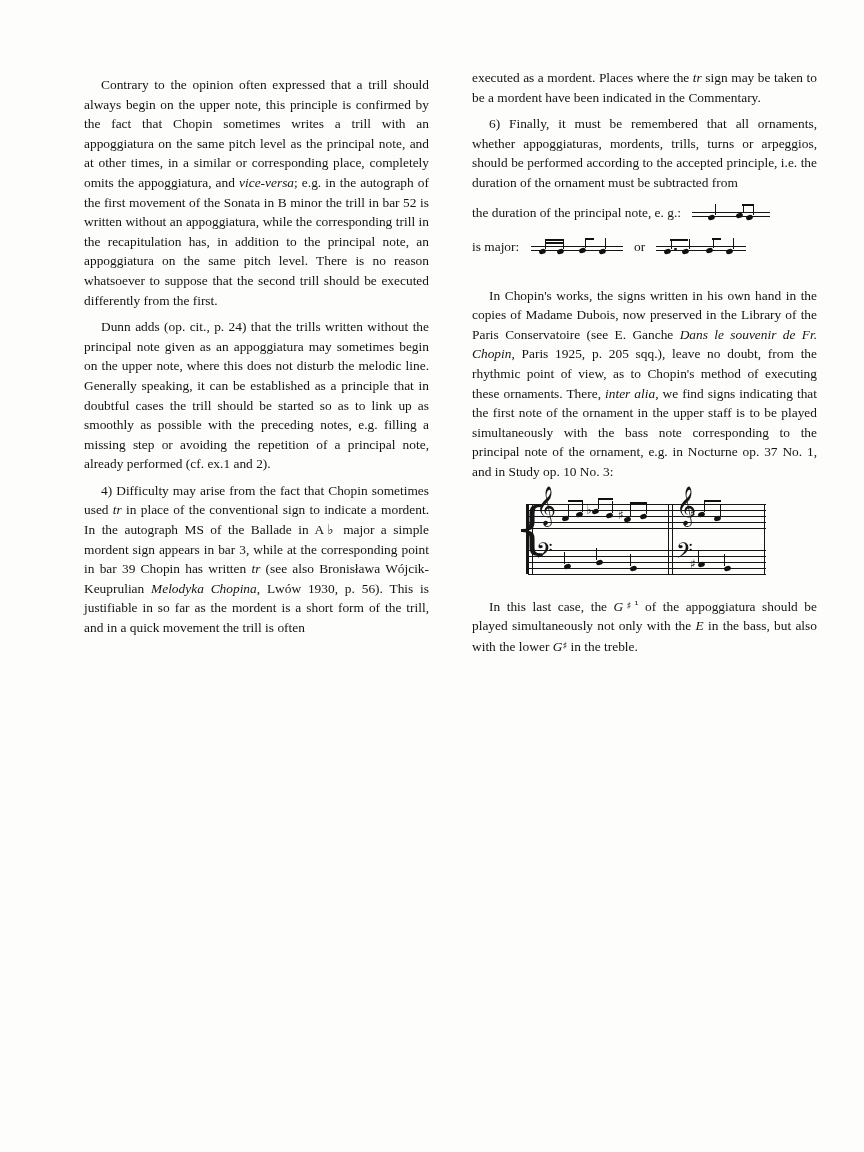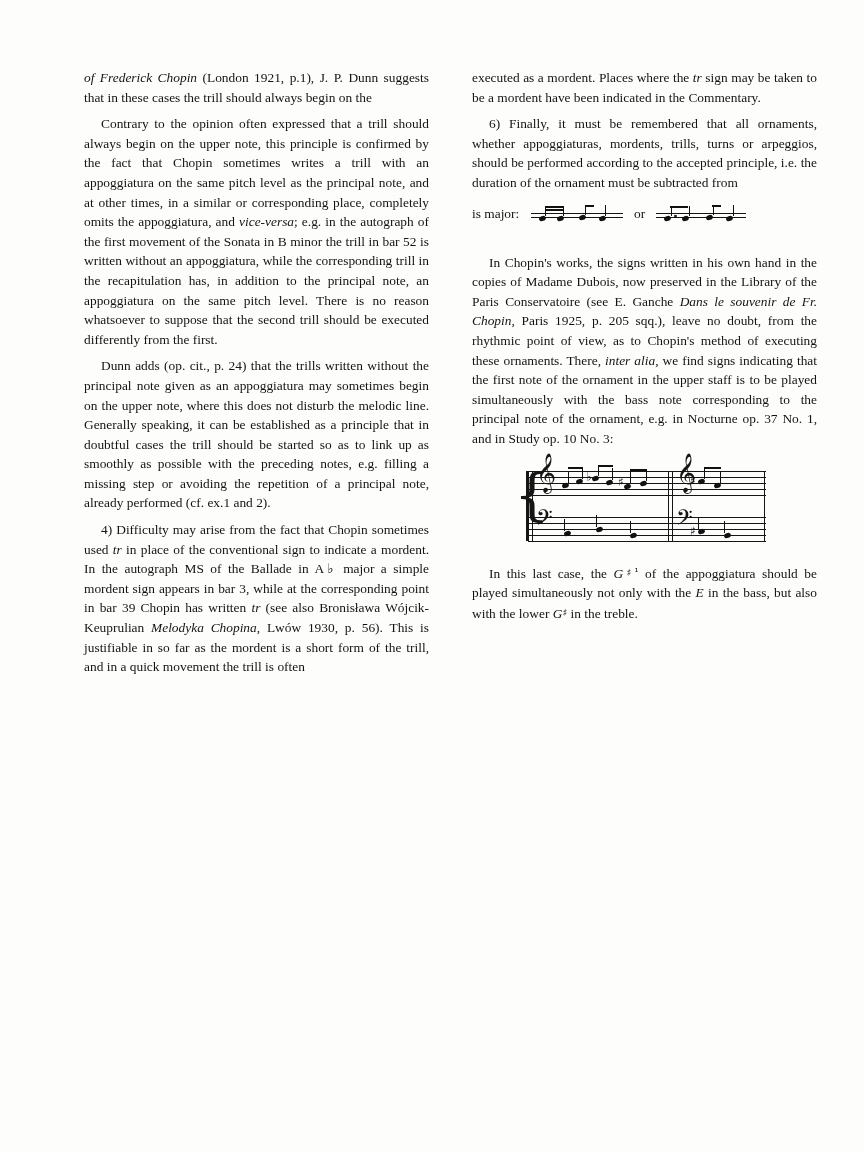--- a/index.html
+++ b/index.html
@@ -129,23 +129,20 @@
     font-family: "DejaVu Sans", sans-serif;
   }
 </style>
 </head>
 <body>
 
 <div class="page">
 
   <div class="text-block col-left">
 
-    <p>
-      <span class="it">of Frederick Chopin</span><span> (London 1921, p.1), J. P. Dunn suggests that in these cases the trill should always begin on the</span>
-    </p>
 
 
     <p class="indent gap">
       <span>Contrary to the opinion often expressed that a trill should always begin on the upper note, this principle is confirmed by the fact that Chopin sometimes writes a trill with an appoggiatura on the same pitch level as the principal note, and at other times, in a similar or corresponding place, completely omits the appoggiatura, and </span><span class="it">vice-versa</span><span>; e.g. in the autograph of the first movement of the Sonata in B minor the trill in bar 52 is written without an appoggiatura, while the corresponding trill in the recapitulation has, in addition to the principal note, an appoggiatura on the same pitch level. There is no reason whatsoever to suppose that the second trill should be executed differently from the first.</span>
     </p>
 
     <p class="indent gap">
       <span>Dunn adds (op. cit., p. 24) that the trills written without the principal note given as an appoggiatura may sometimes begin on the upper note, where this does not disturb the melodic line. Generally speaking, it can be established as a principle that in doubtful cases the trill should be started so as to link up as smoothly as possible with the preceding notes, e.g. filling a missing step or avoiding the repetition of a principal note, already performed (cf. ex.1 and 2).</span>
     </p>
 
@@ -158,20 +155,34 @@
 
     <p>
       <span>executed as a mordent. Places where the </span><span class="it">tr</span><span> sign may be taken to be a mordent have been indicated in the Commentary.</span>
     </p>
 
 
     <p class="indent gap">
       <span>6) Finally, it must be remembered that all ornaments, whether appoggiaturas, mordents, trills, turns or arpeggios, should be performed according to the accepted principle, i.e. the duration of the ornament must be subtracted from</span>
     </p>
 
+    <p class="gap" style="margin-top:9px;">
+      <span>the duration of the principal note, e. g.:</span>
+      <span class="music-inline" style="width:78px;height:24px;margin-left:8px;">
+        <span class="staff-line" style="top:10px; width:78px; left:0;"></span>
+        <span class="staff-line" style="top:14px; width:78px; left:0;"></span>
+        <span class="notehead" style="left:16px; top:13px;"></span>
+        <span class="stem" style="left:22.2px; top:2px; height:11.5px;"></span>
+        <span class="notehead" style="left:44px; top:11px;"></span>
+        <span class="stem" style="left:50.2px; top:2px; height:9.5px;"></span>
+        <span class="notehead" style="left:54px; top:13px;"></span>
+        <span class="stem" style="left:60.2px; top:2px; height:11.5px;"></span>
+        <span class="beam" style="left:50px; top:2px; width:11px;"></span>
+      </span>
+    </p>
 
     <p class="gap" style="margin-top:10px;">
       <span>is major:</span>
       <span class="music-inline" style="width:92px;height:24px;margin:0 8px;">
         <span class="staff-line" style="top:10px; width:92px; left:0;"></span>
         <span class="staff-line" style="top:14px; width:92px; left:0;"></span>
         <span class="notehead" style="left:8px; top:13px;"></span>
         <span class="stem" style="left:14.2px; top:3px; height:10.5px;"></span>
         <span class="notehead" style="left:26px; top:13px;"></span>
         <span class="stem" style="left:32.2px; top:3px; height:10.5px;"></span>

